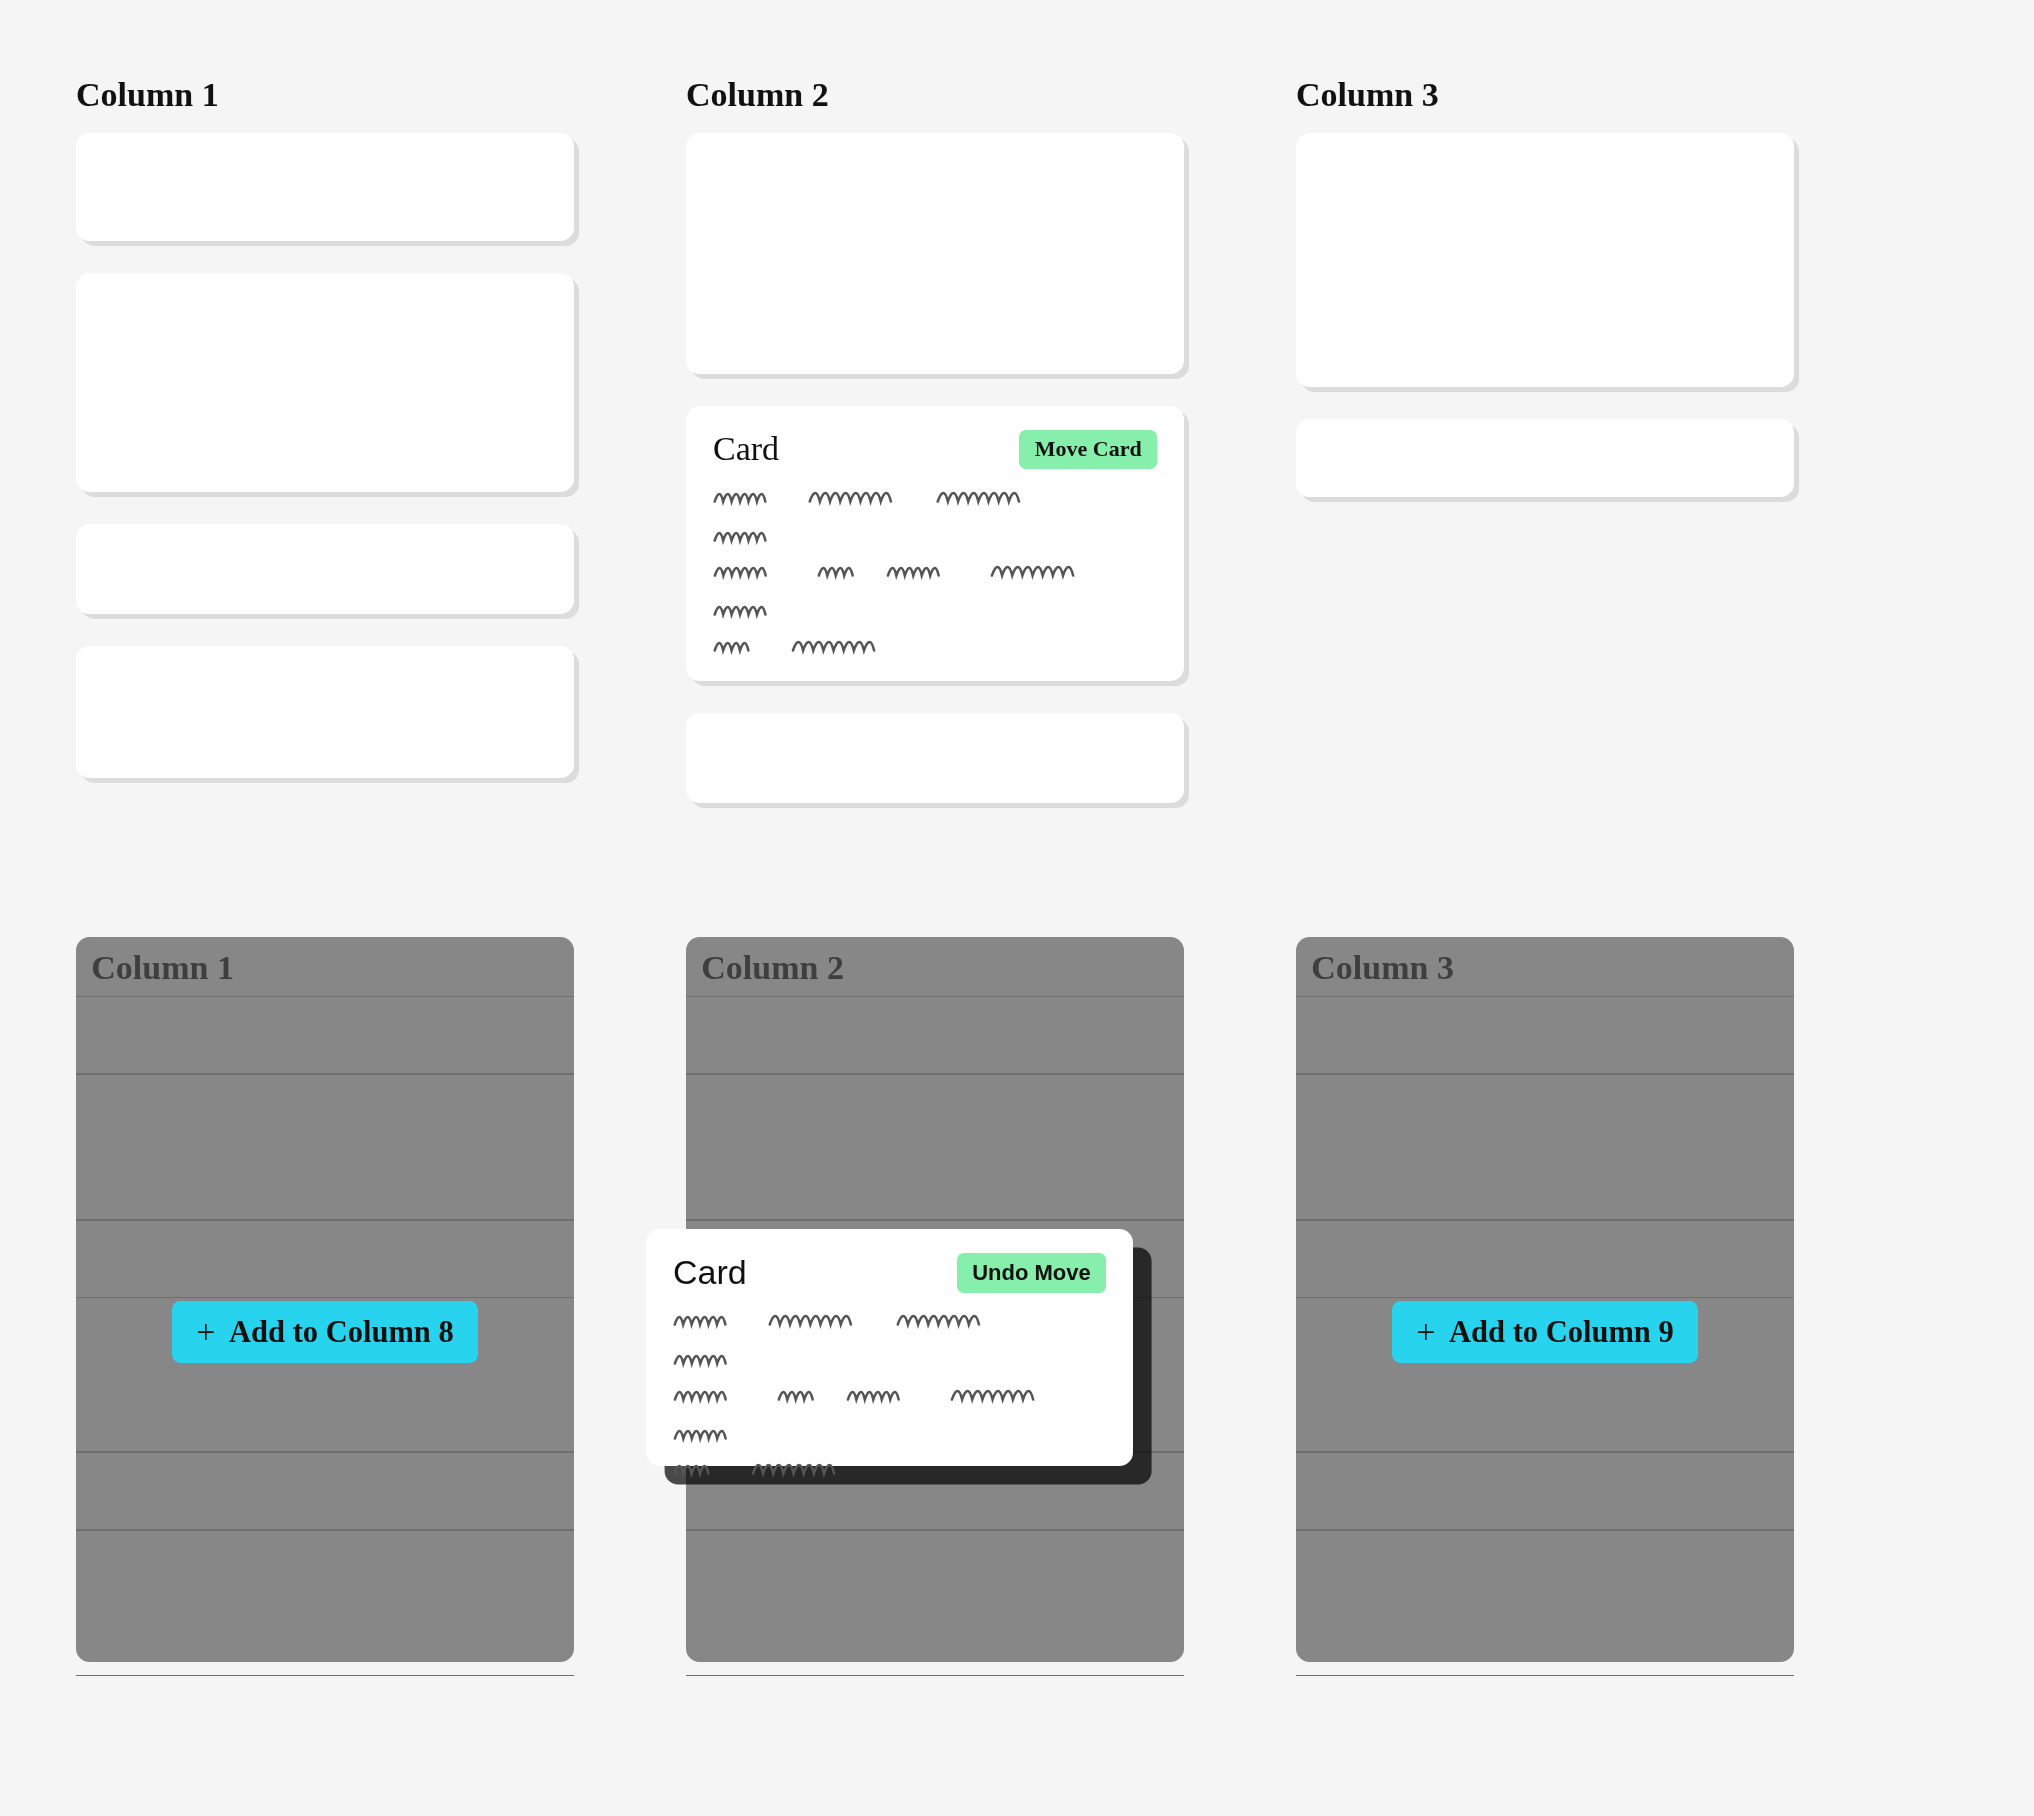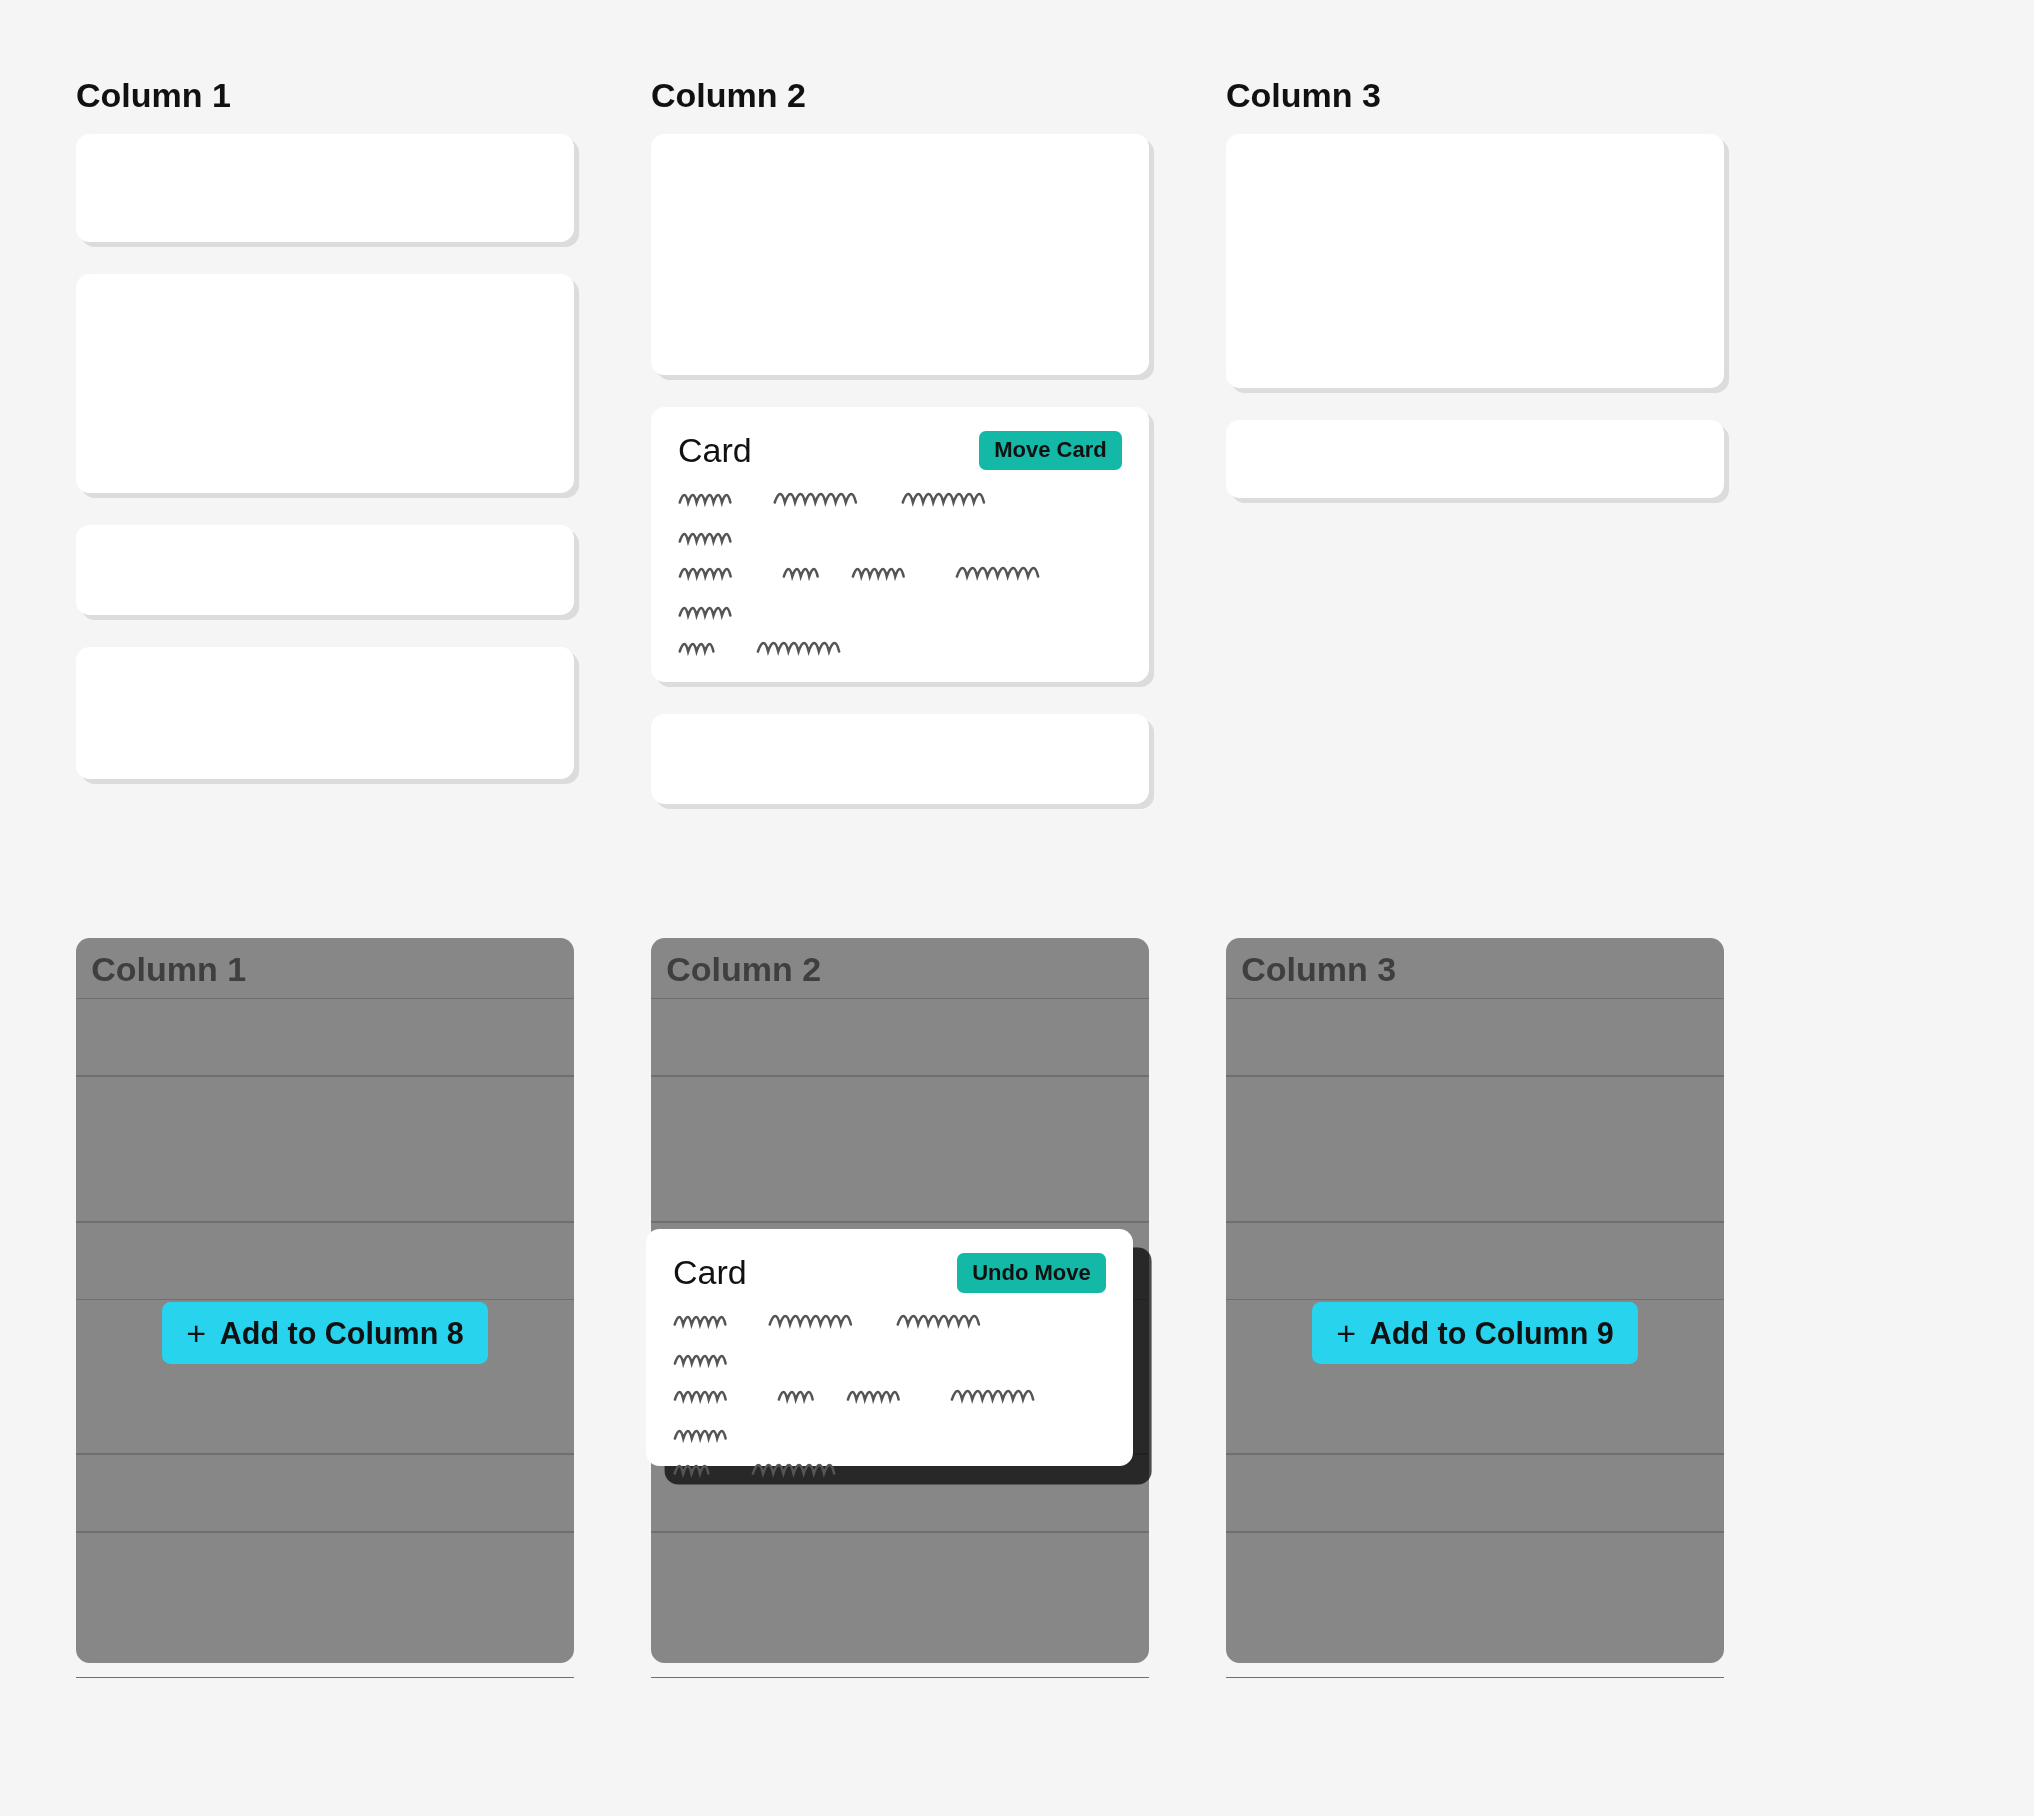--- a/index.html
+++ b/index.html
@@ -6,22 +6,23 @@
   html, body { width: 2034px; height: 1816px; }
   body {
     background: #f5f5f5;
     font-family: -apple-system, BlinkMacSystemFont, "Segoe UI", Helvetica, Arial, sans-serif;
     color: #111;
     position: relative;
   }
 
   .board {
     display: flex;
-    gap: 77px;
+    gap: 112px;
     padding: 76px 93px 0 76px;
+    font-family: Liberation Serif, serif;
   }
   .col {
     width: 498px;
     display: flex;
     flex-direction: column;
   }
   .col-title {
     font-size: 34px;
     font-weight: 700;
     margin-bottom: 18.6px;
@@ -51,21 +52,21 @@
     align-items: center;
     justify-content: space-between;
     margin-bottom: 18.6px;
     text-align: center;
   }
   .card-title {
     font-size: 34px;
     font-weight: 500;
   }
   .btn {
-    background: #14b8a6;
+    background: #86efac;
     color: #111;
     font-weight: 700;
     border-radius: 8.5px;
     padding: 8.5px 18.6px;
     font-size: 24px;
     display: inline-flex;
     align-items: center;
     gap: 10.2px;
     cursor: pointer;
     border: none;

